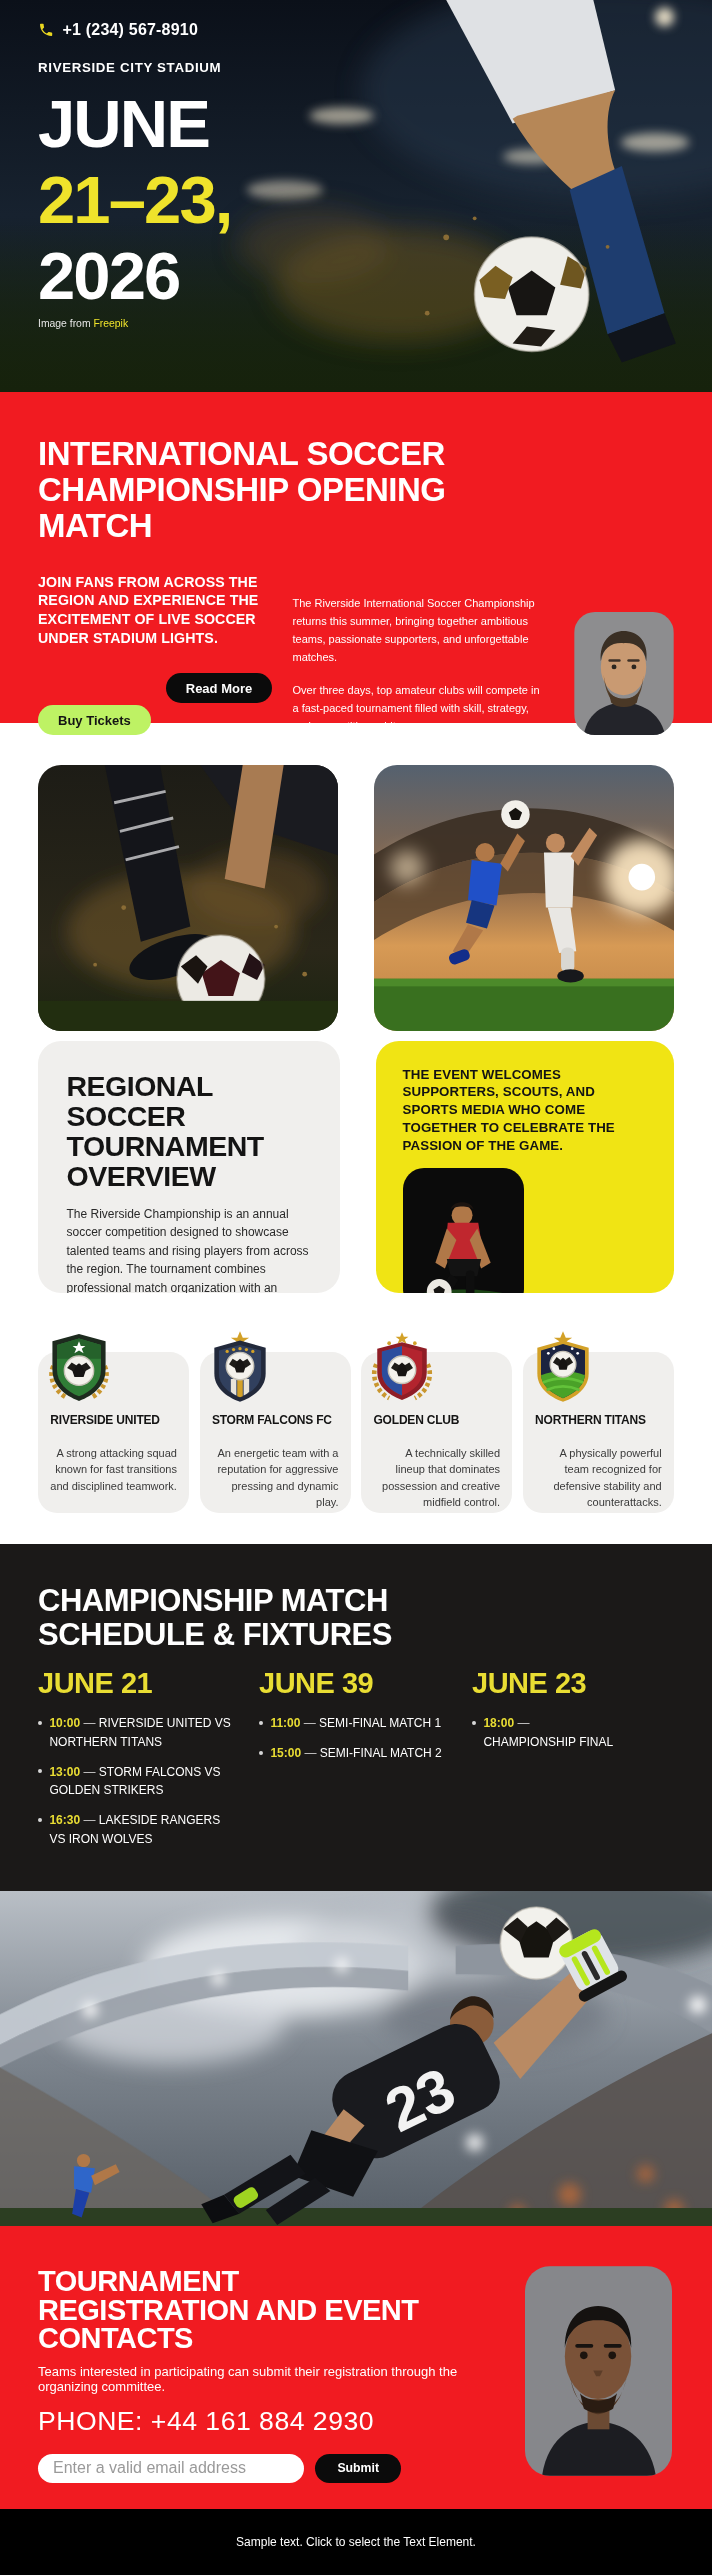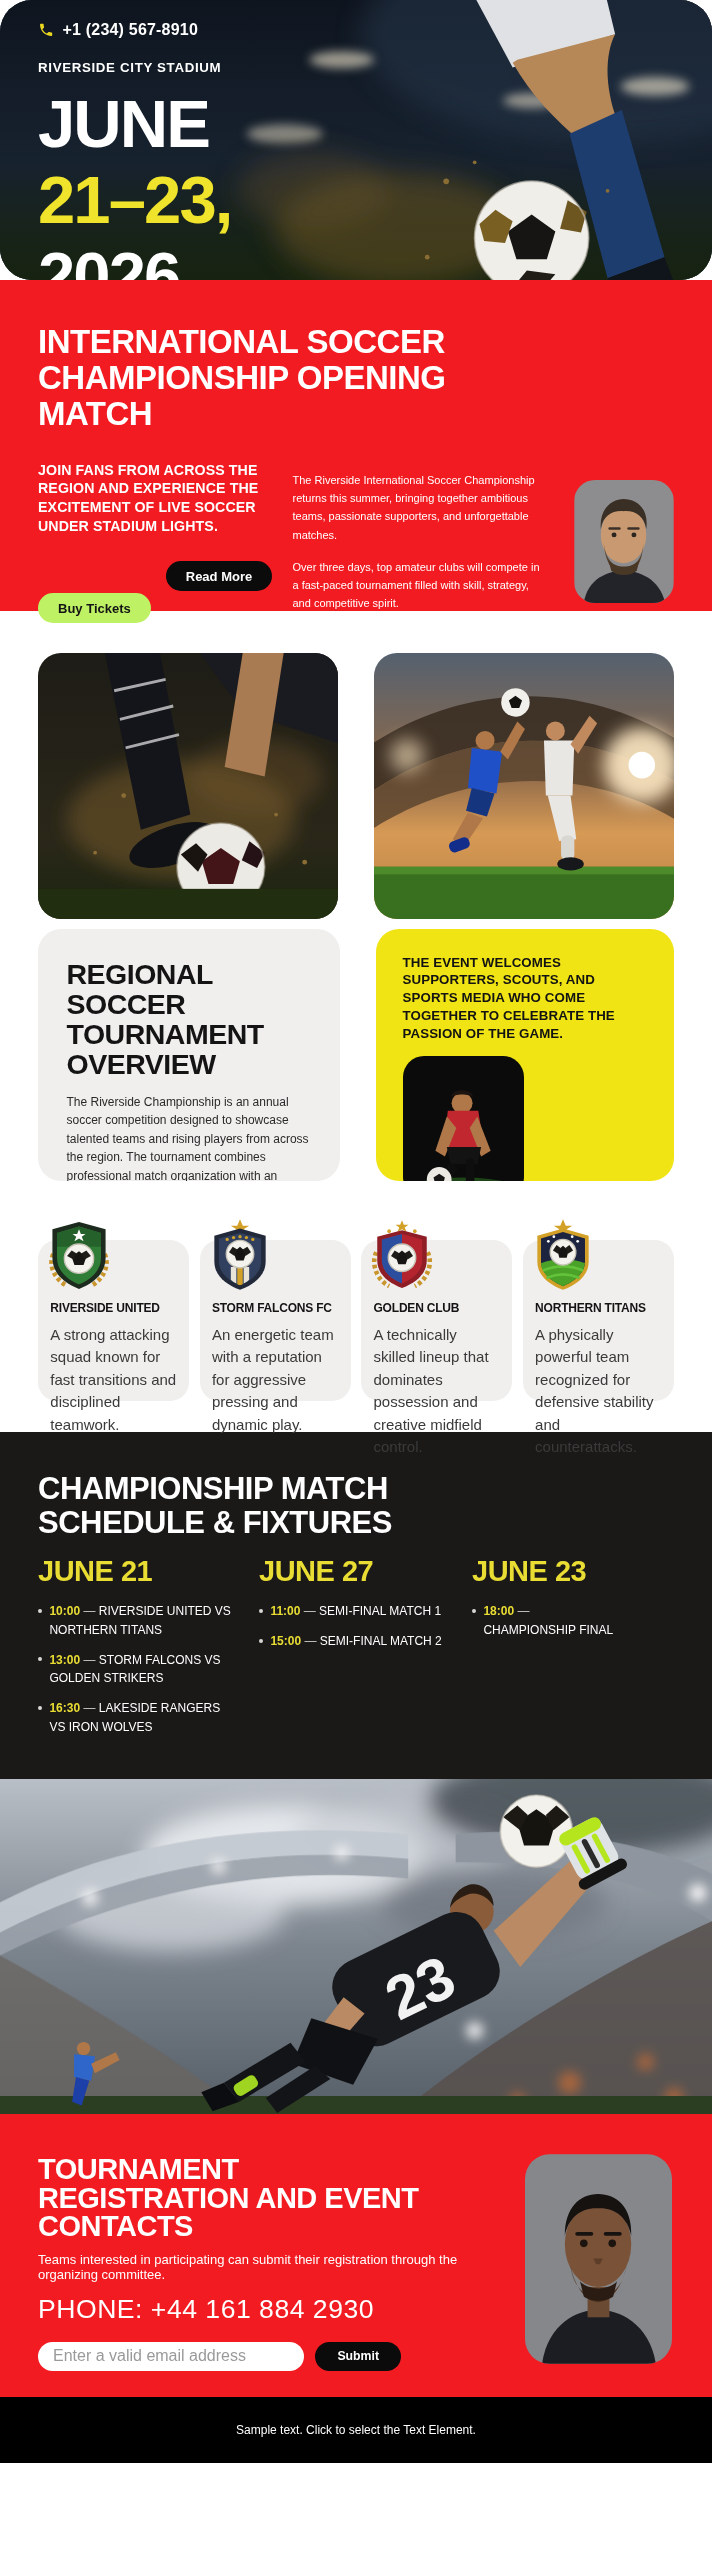--- a/index.html
+++ b/index.html
@@ -1,34 +1,34 @@
 <!DOCTYPE html>
 <html style="font-size:15px"><head>
 <meta charset="utf-8">
 <style>
   * { margin:0; padding:0; box-sizing:border-box; }
   html,body { background:#ffffff; }
   body { width:712px; font-family:"Liberation Sans", sans-serif; margin:0 auto; }
   .page { width:712px; overflow:hidden; }
 
   
-  .hero { position:relative; height:280px; background:#0d1420; overflow:hidden;border-radius:32px; }
+  .hero { position:relative; height:392px; background:#0d1420; overflow:hidden; }
   .hero-bg { position:absolute; inset:0; width:100%; height:100%; }
   .hero-content { position:relative; padding:21px 38px 0; }
   .phone-row { display:flex; align-items:center; gap:8.5px; color:#fff; font-weight:bold; font-size:16px; letter-spacing:0.2px; cursor:pointer; width:max-content; }
   .venue { margin-top:21px; font-size:13.3px; font-weight:bold; letter-spacing:.05em; color:#fff; }
   .date { margin-top:11.4px; font-size:67px; line-height:76px; font-weight:800; letter-spacing:-1.9px; color:#fff; }
   .date-days { color:#EFE32B; }
   .credit { margin-top:3.8px; font-size:10.4px; color:#e6e6e6; }
   .credit a { color:#EFE32B; text-decoration:none; cursor:pointer; }
 
   
   .intro { height:331px; background:#F11B21; color:#fff; padding:44px 38px 0; }
   .intro h2 { font-size:33px; line-height:36px; font-weight:800; letter-spacing:-0.5px; }
-  .intro-row { display:flex; margin-top:28.5px; gap:28.5px; align-items:center; }
+  .intro-row { display:flex; margin-top:28.5px; gap:28.5px; align-items:flex-end; }
   .intro-left { width:226px; flex:none; }
   .tagline { font-size:14.2px; font-weight:bold; line-height:1.33; letter-spacing:0.1px; }
   .btn-row { margin-top:25px; display:flex; gap:15px; }
   .btn { border:none; border-radius:21px; height:30px; padding:0 20px; font-family:"Liberation Sans",sans-serif; font-size:13px; font-weight:bold; cursor:pointer; white-space:nowrap; }
   .btn-yellow { background:#bef264; color:#141414;margin-top:32px; }
   .btn-black  { background:#0b0b0b; color:#fff; }
   .intro-paras { flex:1; font-size:11px; line-height:1.65; padding-right:5.7px; }
   .intro-paras p + p { margin-top:14.2px; }
   .intro-avatar { width:100px; height:123px; flex:none; border-radius:21px; overflow:hidden; }
   .intro-avatar svg { display:block; width:100%; height:100%; }
@@ -46,21 +46,21 @@
   .card-yellow { background:#F0E414; padding:25px 26.6px 0; }
   .highlight-text { font-size:13.3px; font-weight:bold; line-height:1.35; color:#131313; letter-spacing:0.1px; }
   .himg { margin-top:13.3px; width:121px; height:142px; border-radius:21px; overflow:hidden; }
   .himg svg { display:block; width:100%; height:100%; }
 
   .teams { display:flex; gap:10.4px; margin-top:38px; }
   .team { flex:1; position:relative; padding-top:21px; }
   .tcard { background:#F0EFED; border-radius:19px; height:161px; padding:61px 12.3px 0; }
   .badge { position:absolute; top:0; left:7.6px; width:66px; height:72px; }
   .tname { font-size:12px; font-weight:800; color:#141414; letter-spacing:-0.2px; white-space:nowrap; }
-  .tdesc { margin-top:9px; font-size:15px; line-height:1.5; color:#3a3a3a; }
+  .tdesc { margin-top:18px; font-size:11px; line-height:1.5; color:#3a3a3a;text-align:right; }
 
   
   .schedule { height:347px; background:#1B1918; color:#fff; padding:40px 38px 0; }
   .schedule h2 { font-size:31px; line-height:34px; font-weight:800; letter-spacing:-0.5px; }
   .days { display:flex; margin-top:15px; }
   .day:nth-child(1) { width:221px; }
   .day:nth-child(2) { width:213px; }
   .day:nth-child(3) { flex:1; }
   .day h3 { font-size:29px; font-weight:800; color:#E9DD33; letter-spacing:-0.5px; }
   .matches { margin-top:14.2px; padding-right:23px; }
@@ -427,21 +427,21 @@
             <span class="mdot"></span>
             <p><span class="mtime">13:00</span> <span class="mdash">—</span> <span>STORM FALCONS VS GOLDEN STRIKERS</span></p>
           </div>
           <div class="match">
             <span class="mdot"></span>
             <p><span class="mtime">16:30</span> <span class="mdash">—</span> <span>LAKESIDE RANGERS VS IRON WOLVES</span></p>
           </div>
         </div>
       </div>
       <div class="day">
-        <h3>JUNE 27</h3>
+        <h3>JUNE 39</h3>
         <div class="matches">
           <div class="match">
             <span class="mdot"></span>
             <p><span class="mtime">11:00</span> <span class="mdash">—</span> <span>SEMI-FINAL MATCH 1</span></p>
           </div>
           <div class="match">
             <span class="mdot"></span>
             <p><span class="mtime">15:00</span> <span class="mdash">—</span> <span>SEMI-FINAL MATCH 2</span></p>
           </div>
         </div>

